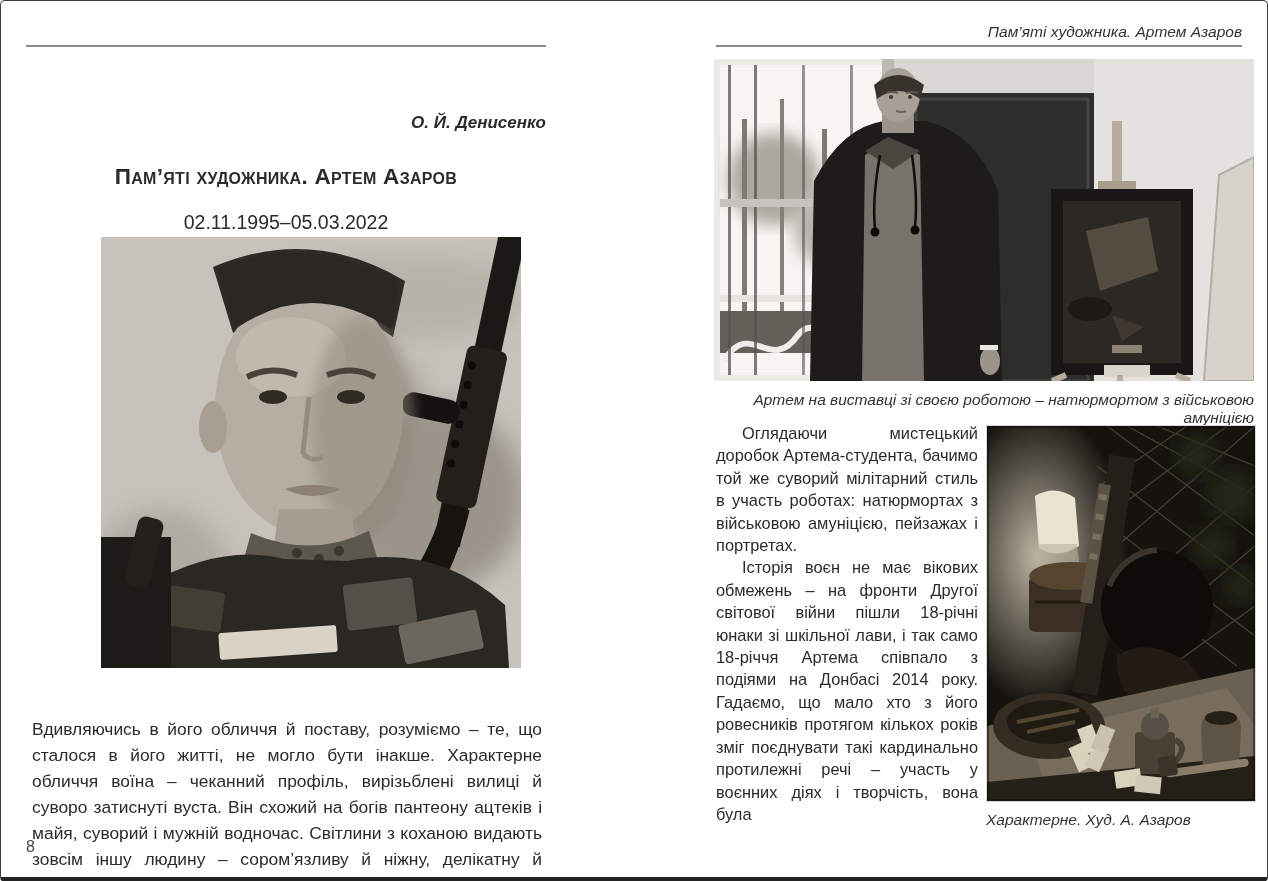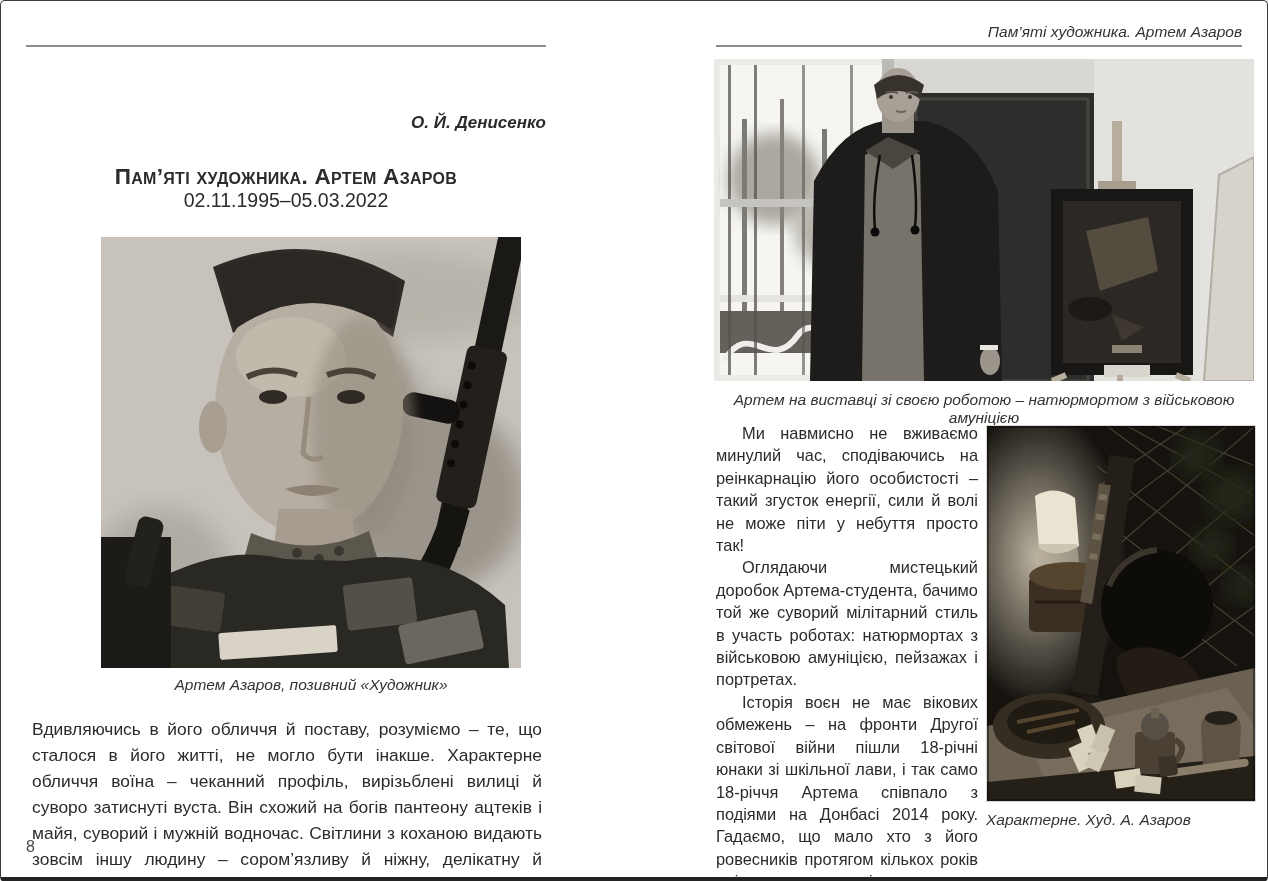--- a/index.html
+++ b/index.html
@@ -14,21 +14,21 @@
     overflow:hidden;
     font-family:"Liberation Sans","DejaVu Sans",sans-serif;
     color:#2b2b2b;
   }
   .abs{position:absolute;}
   .rule{height:2px;background:#8c8c8c;}
   .author{width:520px;text-align:right;font-style:italic;font-weight:bold;font-size:17px;}
   .title{width:520px;text-align:center;font-weight:bold;font-size:22.5px;font-variant:small-caps;letter-spacing:.3px;}
   .dates{width:520px;text-align:center;font-size:19.5px;margin-top:3px;}
   .caption{font-style:italic;font-size:15.5px;color:#333;}
-  .caption.center{text-align:center;}
+  .caption.center{text-align:right;}
   .runhead{width:528px;text-align:right;font-style:italic;font-size:15.5px;color:#333;}
   .bodytext{font-size:17.4px;line-height:26px;text-align:justify;}
   .bodytext p{margin:6px;}
   .bodytext p.indent{text-indent:28px;}
   .coltext{font-size:16.4px;line-height:22.4px;text-align:justify;}
   .coltext p{margin:0;text-indent:26px;}
   .pagenum{font-size:16px;color:#4a4a4a;}
   .photoframe{overflow:hidden;background:#cfccc6;}
   .photoframe svg{display:block;}
   .paintframe{overflow:hidden;background:#14110d;border:1px solid #d8d8d8;}
@@ -38,21 +38,21 @@
 
 <div class="sheet">
 
   <div class="abs" style="left:0;top:0;width:633px;height:876px;">
 
     <div class="abs rule" style="left:25px;top:44px;width:520px;"></div>
 
     <div class="abs author" style="left:25px;top:112px;">О. Й. Денисенко</div>
 
     <div class="abs title" style="left:25px;top:163px;">Пам’яті художника. Артем Азаров</div>
-    <div class="abs dates" style="left:25px;top:185px;text-align:center;">02.11.1995–05.03.2022</div>
+    <div class="abs dates" style="left:25px;top:207px;text-align:center;">02.11.1995–05.03.2022</div>
 
     <div class="abs photoframe" style="left:100px;top:236px;width:420px;height:431px;">
       <svg viewBox="0 0 420 431" width="420" height="431" preserveAspectRatio="none">
         <defs>
           <filter id="b6">
               <feGaussianBlur stdDeviation="6"></feGaussianBlur>
             </filter>
           <filter id="b12">
               <feGaussianBlur stdDeviation="12"></feGaussianBlur>
             </filter>
@@ -98,21 +98,20 @@
           <path d="M18,431 L46,348 Q120,306 184,322 L246,324 Q336,306 404,368 L408,431 Z" fill="#2a2822"></path>
           <rect x="66" y="352" width="56" height="40" rx="4" fill="#413e36" transform="rotate(8 94 372)"></rect>
           <rect x="244" y="344" width="70" height="46" rx="4" fill="#53504a" transform="rotate(-7 279 367)"></rect>
           <rect x="300" y="380" width="80" height="40" rx="4" fill="#6b675f" transform="rotate(-12 340 400)"></rect>
           <rect x="118" y="392" width="118" height="27" rx="3" fill="#d8d3c6" transform="rotate(-4 177 405)"></rect>
           <rect x="0" y="300" width="70" height="131" fill="#1d1b17"></rect>
           <rect x="30" y="280" width="26" height="70" rx="8" fill="#23211c" transform="rotate(14 43 315)"></rect>
         </g>
       </svg>
     </div>
-    <div class="abs caption center" style="left:100px;top:675px;width:420px;">Артем Азаров, позивний «Художник»</div>
 
     <div class="abs bodytext" style="left:25px;top:709px;width:522px;">
       <p>Вдивляючись в його обличчя й поставу, розуміємо – те, що сталося в його житті, не могло бути інакше. Характерне обличчя воїна – чеканний профіль, вирізьблені вилиці й суворо затиснуті вуста. Він схожий на богів пантеону ацтеків і майя, суворий і мужній водночас. Світлини з коханою видають зовсім іншу людину – сором’язливу й ніжну, делікатну й стриману.</p>
       <p class="indent">Лицар. Боєць. Воїн. Художник. Коханий і люблячий.</p>
     </div>
 
     <div class="abs pagenum" style="left:25px;top:837px;">8</div>
   </div>
 
   <div class="abs" style="left:633px;top:0;width:633px;height:876px;">
@@ -186,21 +185,20 @@
           <ellipse cx="276" cy="302" rx="10" ry="14" fill="#9b948a"></ellipse>
           <rect x="266" y="286" width="18" height="5" fill="#e8e6e1"></rect>
         </g>
 
         <path d="M505,116 L540,98 L540,322 L490,322 Z" fill="#d7d3cb" stroke="#b2aea5" stroke-width="2"></path>
       </svg>
     </div>
     <div class="abs caption center" style="left:80px;top:390px;width:540px;">Артем на виставці зі своєю роботою – натюрмортом з військовою амуніцією</div>
 
     <div class="abs coltext" style="left:82px;top:421px;width:262px;">
-      <p>Ми навмисно не вживаємо минулий час, сподіваючись на реінкарнацію його особистості – такий згусток енергії, сили й волі не може піти у небуття просто так!</p>
       <p>Оглядаючи мистецький доробок Артема-студента, бачимо той же суворий мілітарний стиль в участь роботах: натюрмортах з військовою амуніцією, пейзажах і портретах.</p>
       <p>Історія воєн не має вікових обмежень – на фронти Другої світової війни пішли 18-річні юнаки зі шкільної лави, і так само 18-річчя Артема співпало з подіями на Донбасі 2014 року. Гадаємо, що мало хто з його ровесників протягом кількох років зміг поєднувати такі кардинально протилежні речі – участь у воєнних діях і творчість, вона була</p>
     </div>
 
     <div class="abs paintframe" style="left:352px;top:424px;width:268px;height:375px;">
       <svg viewBox="0 0 268 375" width="268" height="375" preserveAspectRatio="none">
         <defs>
           <filter id="b10">
               <feGaussianBlur stdDeviation="10"></feGaussianBlur>
             </filter>

